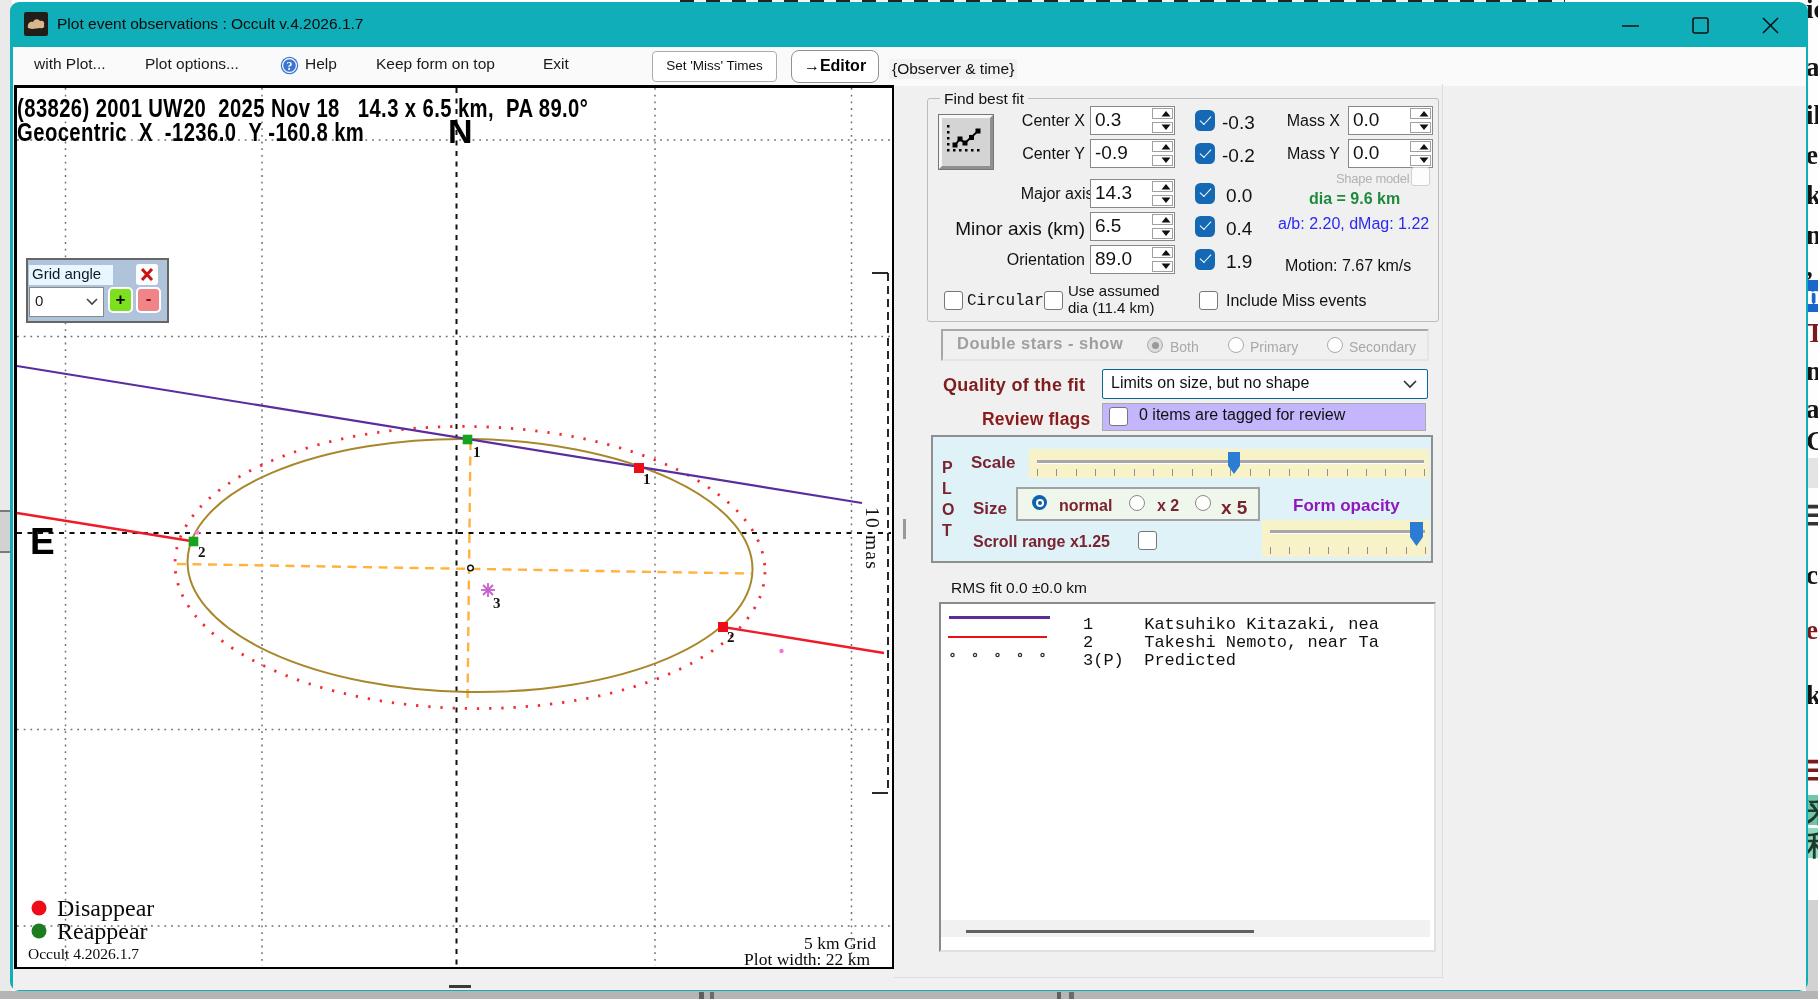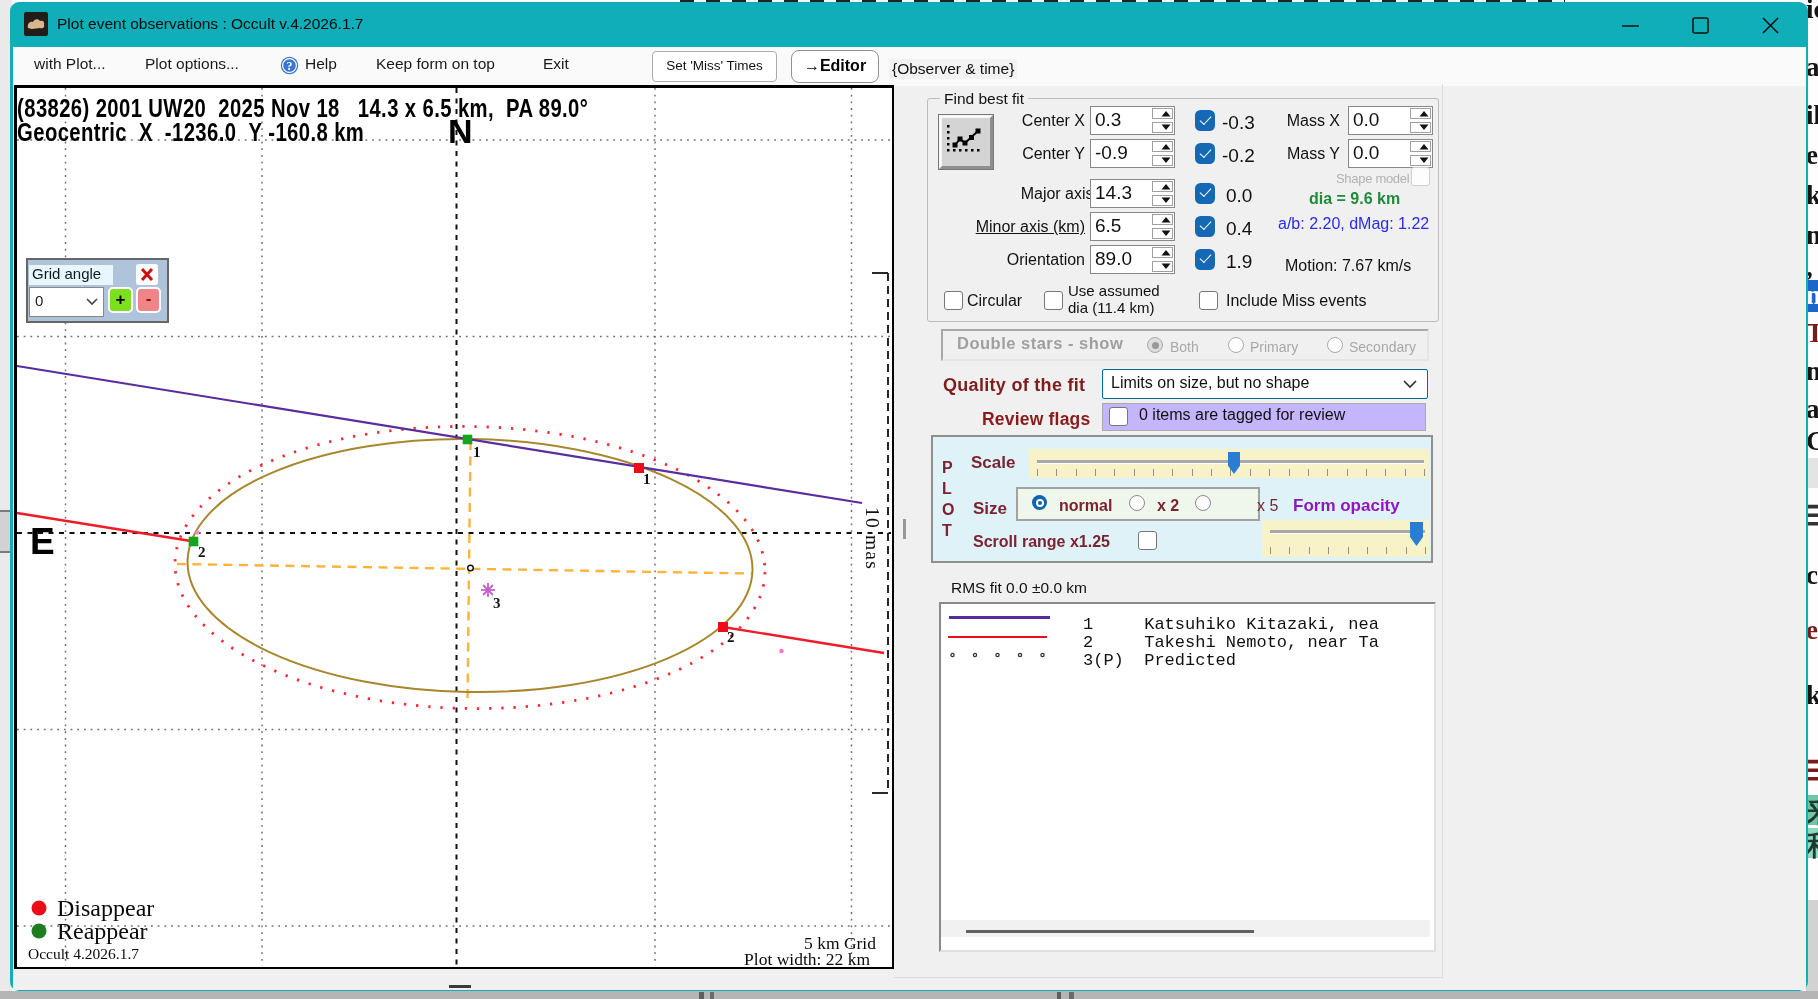--- a/index.html
+++ b/index.html
@@ -219,21 +219,21 @@
           <rect x="20.5" y="22.5" width="5" height="5"></rect>
           <rect x="27" y="17" width="5" height="5"></rect>
           <rect x="33.5" y="10.5" width="5" height="5"></rect>
       </g>
     </svg>
   </div>
 
   <div class="abs lbl" style="left:885px;top:110px;width:190px;text-align:right;font-size:16px;color:#111;">Center X</div>
   <div class="abs lbl" style="left:885px;top:143px;width:190px;text-align:right;font-size:16px;color:#111;">Center Y</div>
   <div class="abs lbl" style="left:885px;top:183px;width:190px;text-align:right;font-size:16px;color:#111;margin-left:45px;">Major axis (km)</div>
-  <div class="abs lbl" style="left:885px;top:216px;width:190px;text-align:right;font-size:16px;color:#111;text-decoration:underline;">Minor axis (km)</div>
+  <div class="abs lbl" style="left:885px;top:216px;width:190px;text-align:right;font-size:19px;color:#111;">Minor axis (km)</div>
   <div class="abs lbl" style="left:885px;top:249px;width:190px;text-align:right;font-size:16px;color:#111;">Orientation</div>
   <div class="abs lbl" style="left:1230px;top:110px;width:100px;text-align:right;font-size:16px;color:#111;">Mass X</div>
   <div class="abs lbl" style="left:1230px;top:143px;width:100px;text-align:right;font-size:16px;color:#111;">Mass Y</div>
 
   <div class="spin" style="left:1080px;top:104px;">
       <span>0.3</span>
       <svg class="sparr" width="22" height="27" style="right:0;z-index:2;">
         <path d="M11 4 L15.5 9.5 L6.5 9.5 Z" fill="#111"></path>
         <path d="M11 23 L15.5 17.5 L6.5 17.5 Z" fill="#111"></path>
       </svg>
@@ -293,21 +293,21 @@
   <div class="abs lbl" style="left:1216px;top:216px;font-size:19px;color:#111;">0.4</div>
   <div class="abs lbl" style="left:1216px;top:249px;font-size:19px;color:#111;">1.9</div>
 
   <div class="abs lbl" style="left:1326px;top:169px;font-size:13px;color:#b2b2b2;letter-spacing:-0.3px;">Shape model</div>
   <div class="abs" style="left:1401px;top:165px;width:17px;height:17px;background:#fdfdfd;border:1px solid #cfcfcf;border-radius:3px;"></div>
   <div class="abs lbl" style="left:1299px;top:188px;font-size:16px;font-weight:600;color:#1f8a3c;">dia = 9.6 km</div>
   <div class="abs lbl" style="left:1268px;top:213px;font-size:16px;color:#2a2af0;">a/b: 2.20, dMag: 1.22</div>
   <div class="abs lbl" style="left:1275px;top:255px;font-size:16px;color:#111;">Motion: 7.67 km/s</div>
 
   <div class="abs" style="left:934px;top:289px;width:17px;height:17px;background:#fff;border:1.5px solid #777;border-radius:3px;"></div>
-  <div class="abs lbl" style="left:957px;top:290px;font-size:16px;color:#111;">Circular</div>
+  <div class="abs lbl" style="left:957px;top:290px;font-size:16px;color:#111;font-family:Liberation Mono, monospace;">Circular</div>
   <div class="abs" style="left:1034px;top:289px;width:17px;height:17px;background:#fff;border:1.5px solid #777;border-radius:3px;"></div>
   <div class="abs lbl" style="left:1058px;top:280px;font-size:15px;color:#111;">Use assumed<br>dia (11.4 km)</div>
   <div class="abs" style="left:1189px;top:289px;width:17px;height:17px;background:#fff;border:1.5px solid #777;border-radius:3px;"></div>
   <div class="abs lbl" style="left:1216px;top:290px;font-size:16px;color:#111;">Include Miss events</div>
 
   <div class="abs" style="left:931px;top:327px;width:484px;height:28px;border:2px solid #a8a8a8;border-right-color:#e5e5e5;border-bottom-color:#e5e5e5;"></div>
   <div class="abs lbl" style="left:947px;top:332px;font-size:16.5px;font-weight:bold;color:#9f9f9f;letter-spacing:0.5px;">Double stars - show</div>
   <div class="abs" style="left:1137px;top:335px;width:14px;height:14px;border:1.5px solid #aaa;border-radius:50%;background:#ddd;"></div>
   <div class="abs" style="left:1141.5px;top:339.5px;width:7px;height:7px;border-radius:50%;background:#999;"></div>
   <div class="abs lbl" style="left:1160px;top:337px;font-size:14px;color:#a8a8a8;">Both</div>
@@ -340,21 +340,21 @@
 
   <div class="abs lbl" style="left:963px;top:497px;font-size:17px;font-weight:bold;color:#7b2430;">Size</div>
   <div class="abs" style="left:1006px;top:485px;width:240px;height:30px;background:#eff7ec;border:2px solid #a2a2a2;"></div>
   <div class="abs" style="left:1022px;top:493px;width:15px;height:15px;border-radius:50%;background:#0f62ac;"></div>
   <div class="abs" style="left:1025.5px;top:496.5px;width:8px;height:8px;border-radius:50%;background:#fff;"></div>
   <div class="abs" style="left:1027.5px;top:498.5px;width:4px;height:4px;border-radius:50%;background:#0f62ac;"></div>
   <div class="abs lbl" style="left:1049px;top:495px;font-size:16px;font-weight:bold;color:#7b2430;">normal</div>
   <div class="abs" style="left:1119px;top:493px;width:14px;height:14px;border:1.5px solid #8a8a8a;border-radius:50%;background:#fff;"></div>
   <div class="abs lbl" style="left:1147px;top:495px;font-size:16px;font-weight:bold;color:#7b2430;">x 2</div>
   <div class="abs" style="left:1185px;top:493px;width:14px;height:14px;border:1.5px solid #8a8a8a;border-radius:50%;background:#fff;"></div>
-  <div class="abs lbl" style="left:1211px;top:495px;font-size:16px;font-weight:normal;color:#7b2430;margin-left:36px;">x 5</div>
+  <div class="abs lbl" style="left:1211px;top:495px;font-size:19px;font-weight:bold;color:#7b2430;">x 5</div>
   <div class="abs lbl" style="left:1283px;top:494px;font-size:17px;font-weight:bold;color:#8f17bd;">Form opacity</div>
 
   <div class="abs lbl" style="left:963px;top:531px;font-size:16px;font-weight:bold;color:#7b2430;">Scroll range x1.25</div>
   <div class="abs" style="left:1128px;top:529px;width:17px;height:17px;background:#fff;border:1.5px solid #777;border-radius:3px;"></div>
   <div class="abs" style="left:1252px;top:518px;width:167px;height:37px;background:#f8f2c8;"></div>
   <div class="abs" style="left:1260px;top:528px;width:155px;height:3px;background:#a8a8a8;border-bottom:1px solid #fff;"></div>
   <div class="abs" style="left:1260px;top:545px;width:156px;height:7px;background:repeating-linear-gradient(90deg,#909090 0 1px,transparent 1px 19.4px);"></div>
   <div class="abs" style="left:1400px;top:520px;width:13px;height:24px;background:#2b7cd3;clip-path:polygon(0 0,100% 0,100% 62%,50% 100%,0 62%);"></div>
 
   <div class="abs lbl" style="left:941px;top:577px;font-size:15.5px;color:#111;">RMS fit 0.0 ±0.0 km</div>

